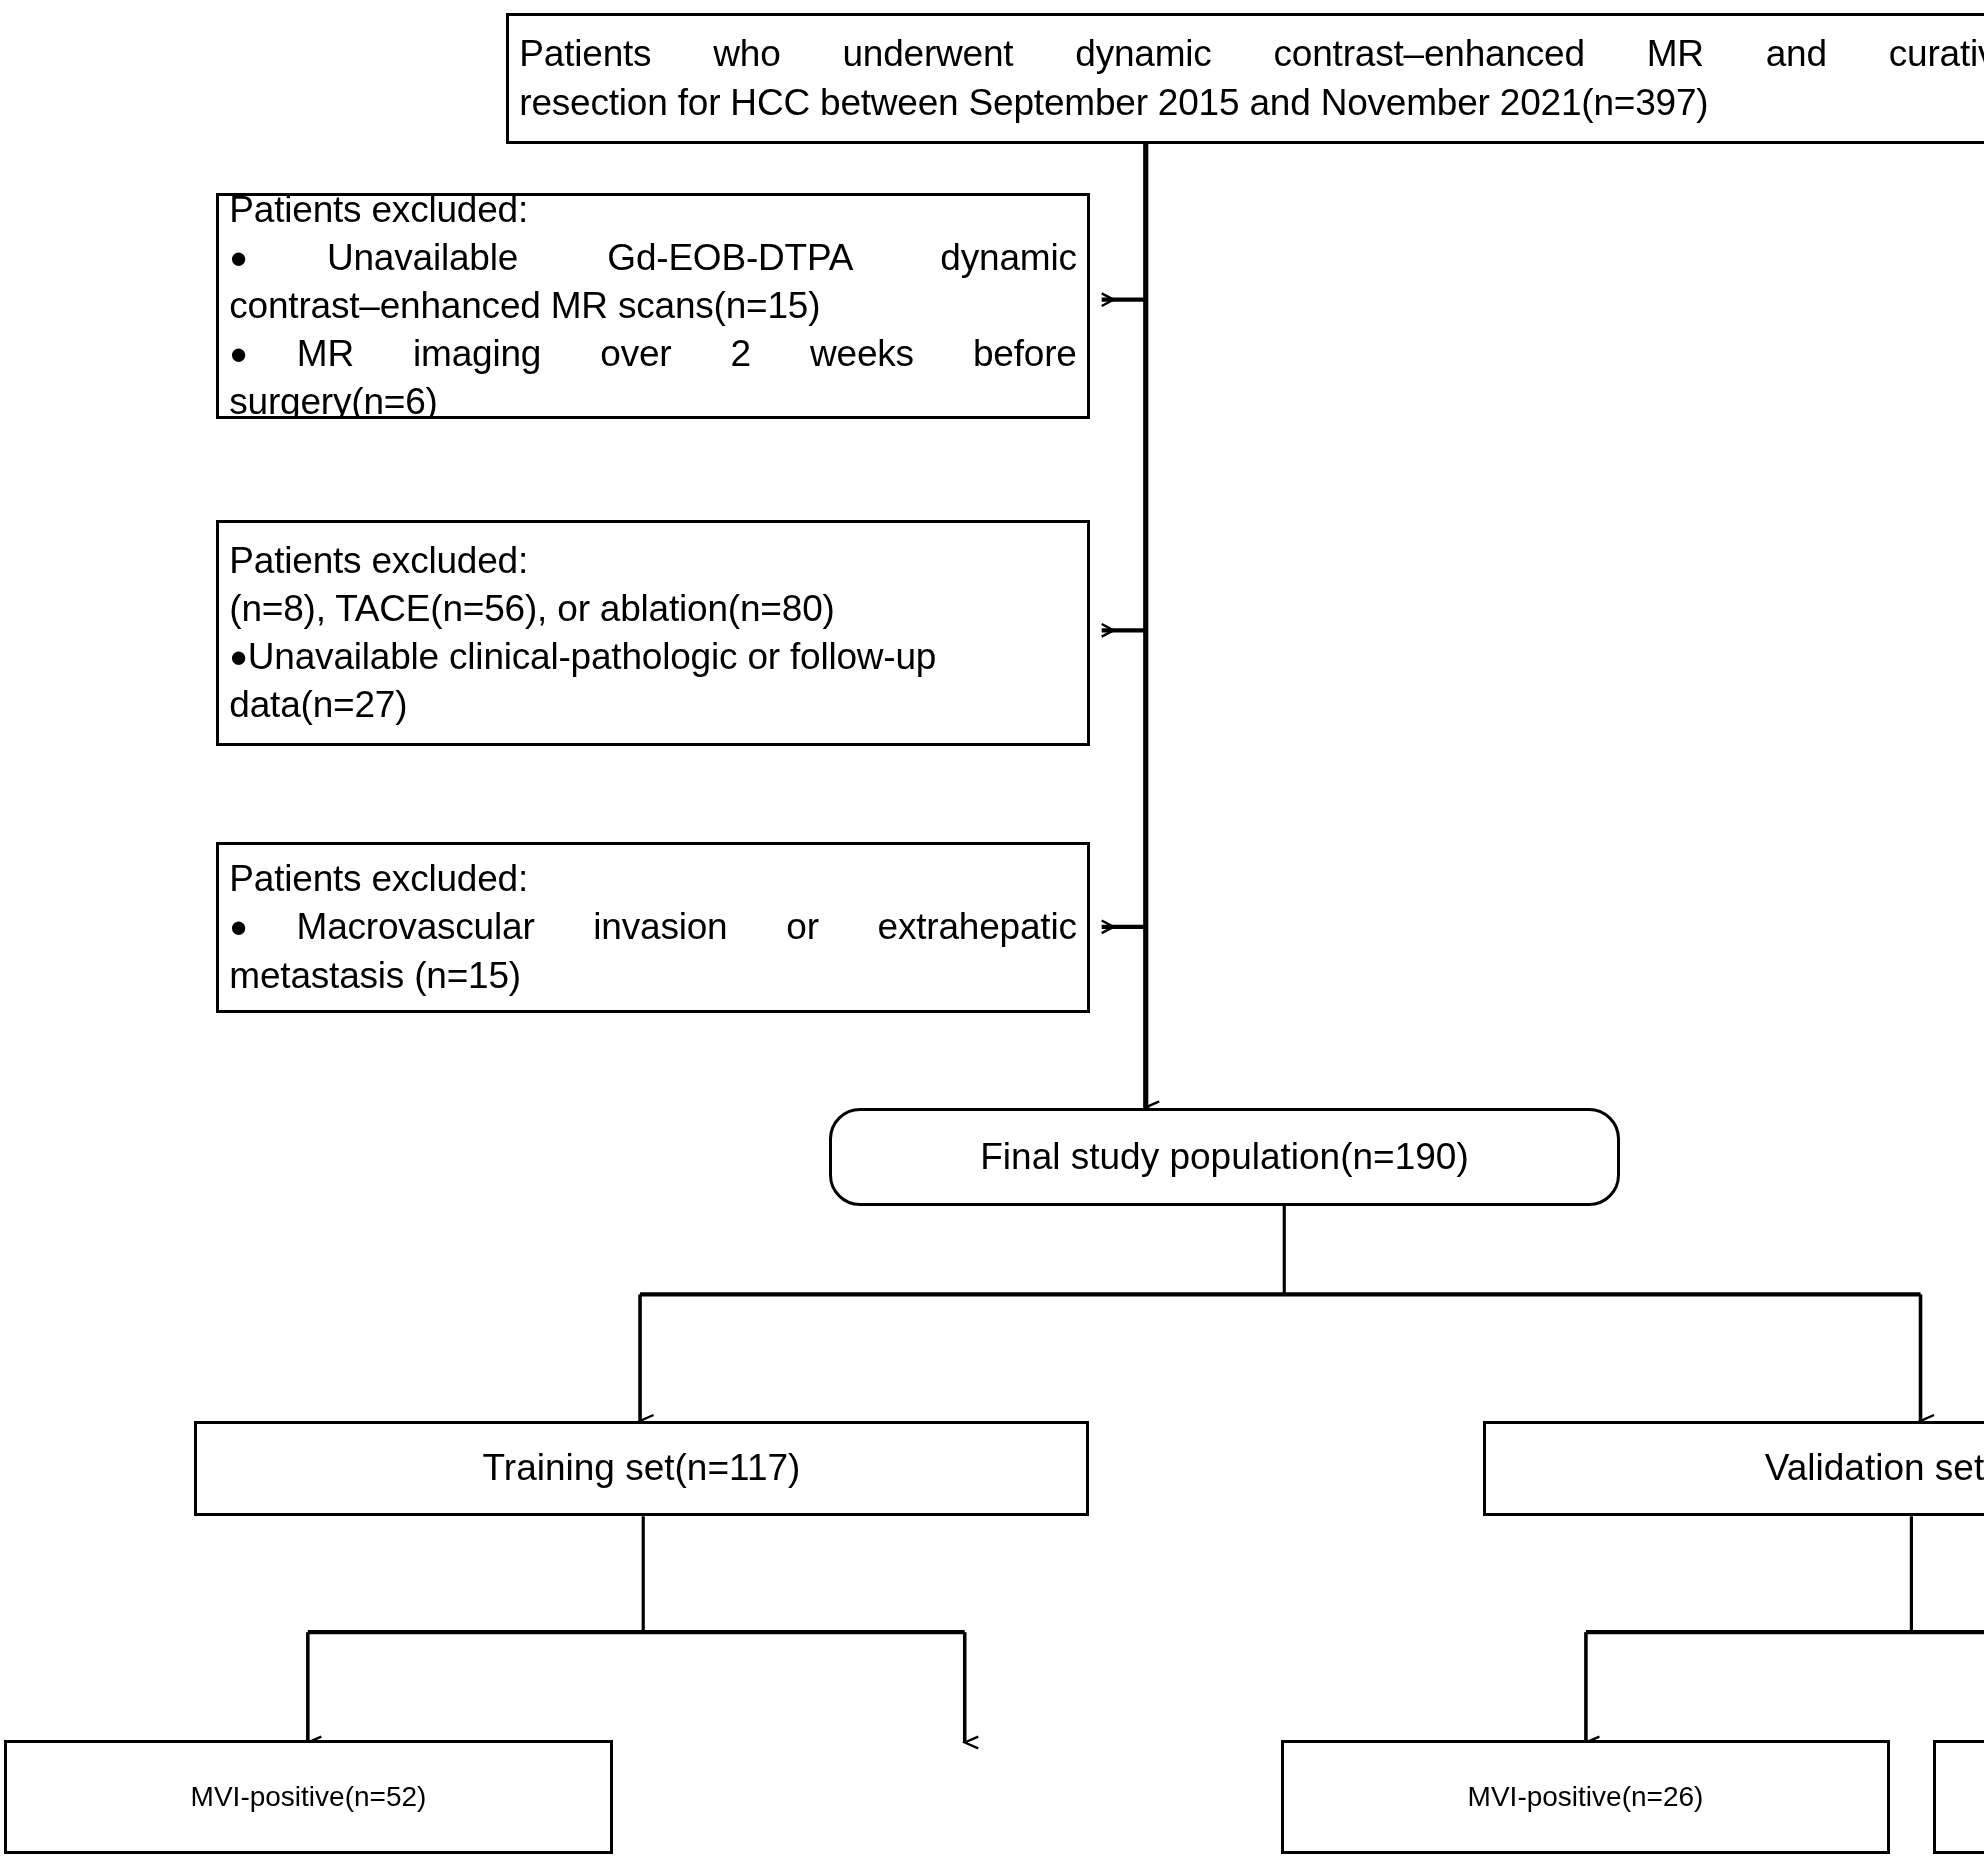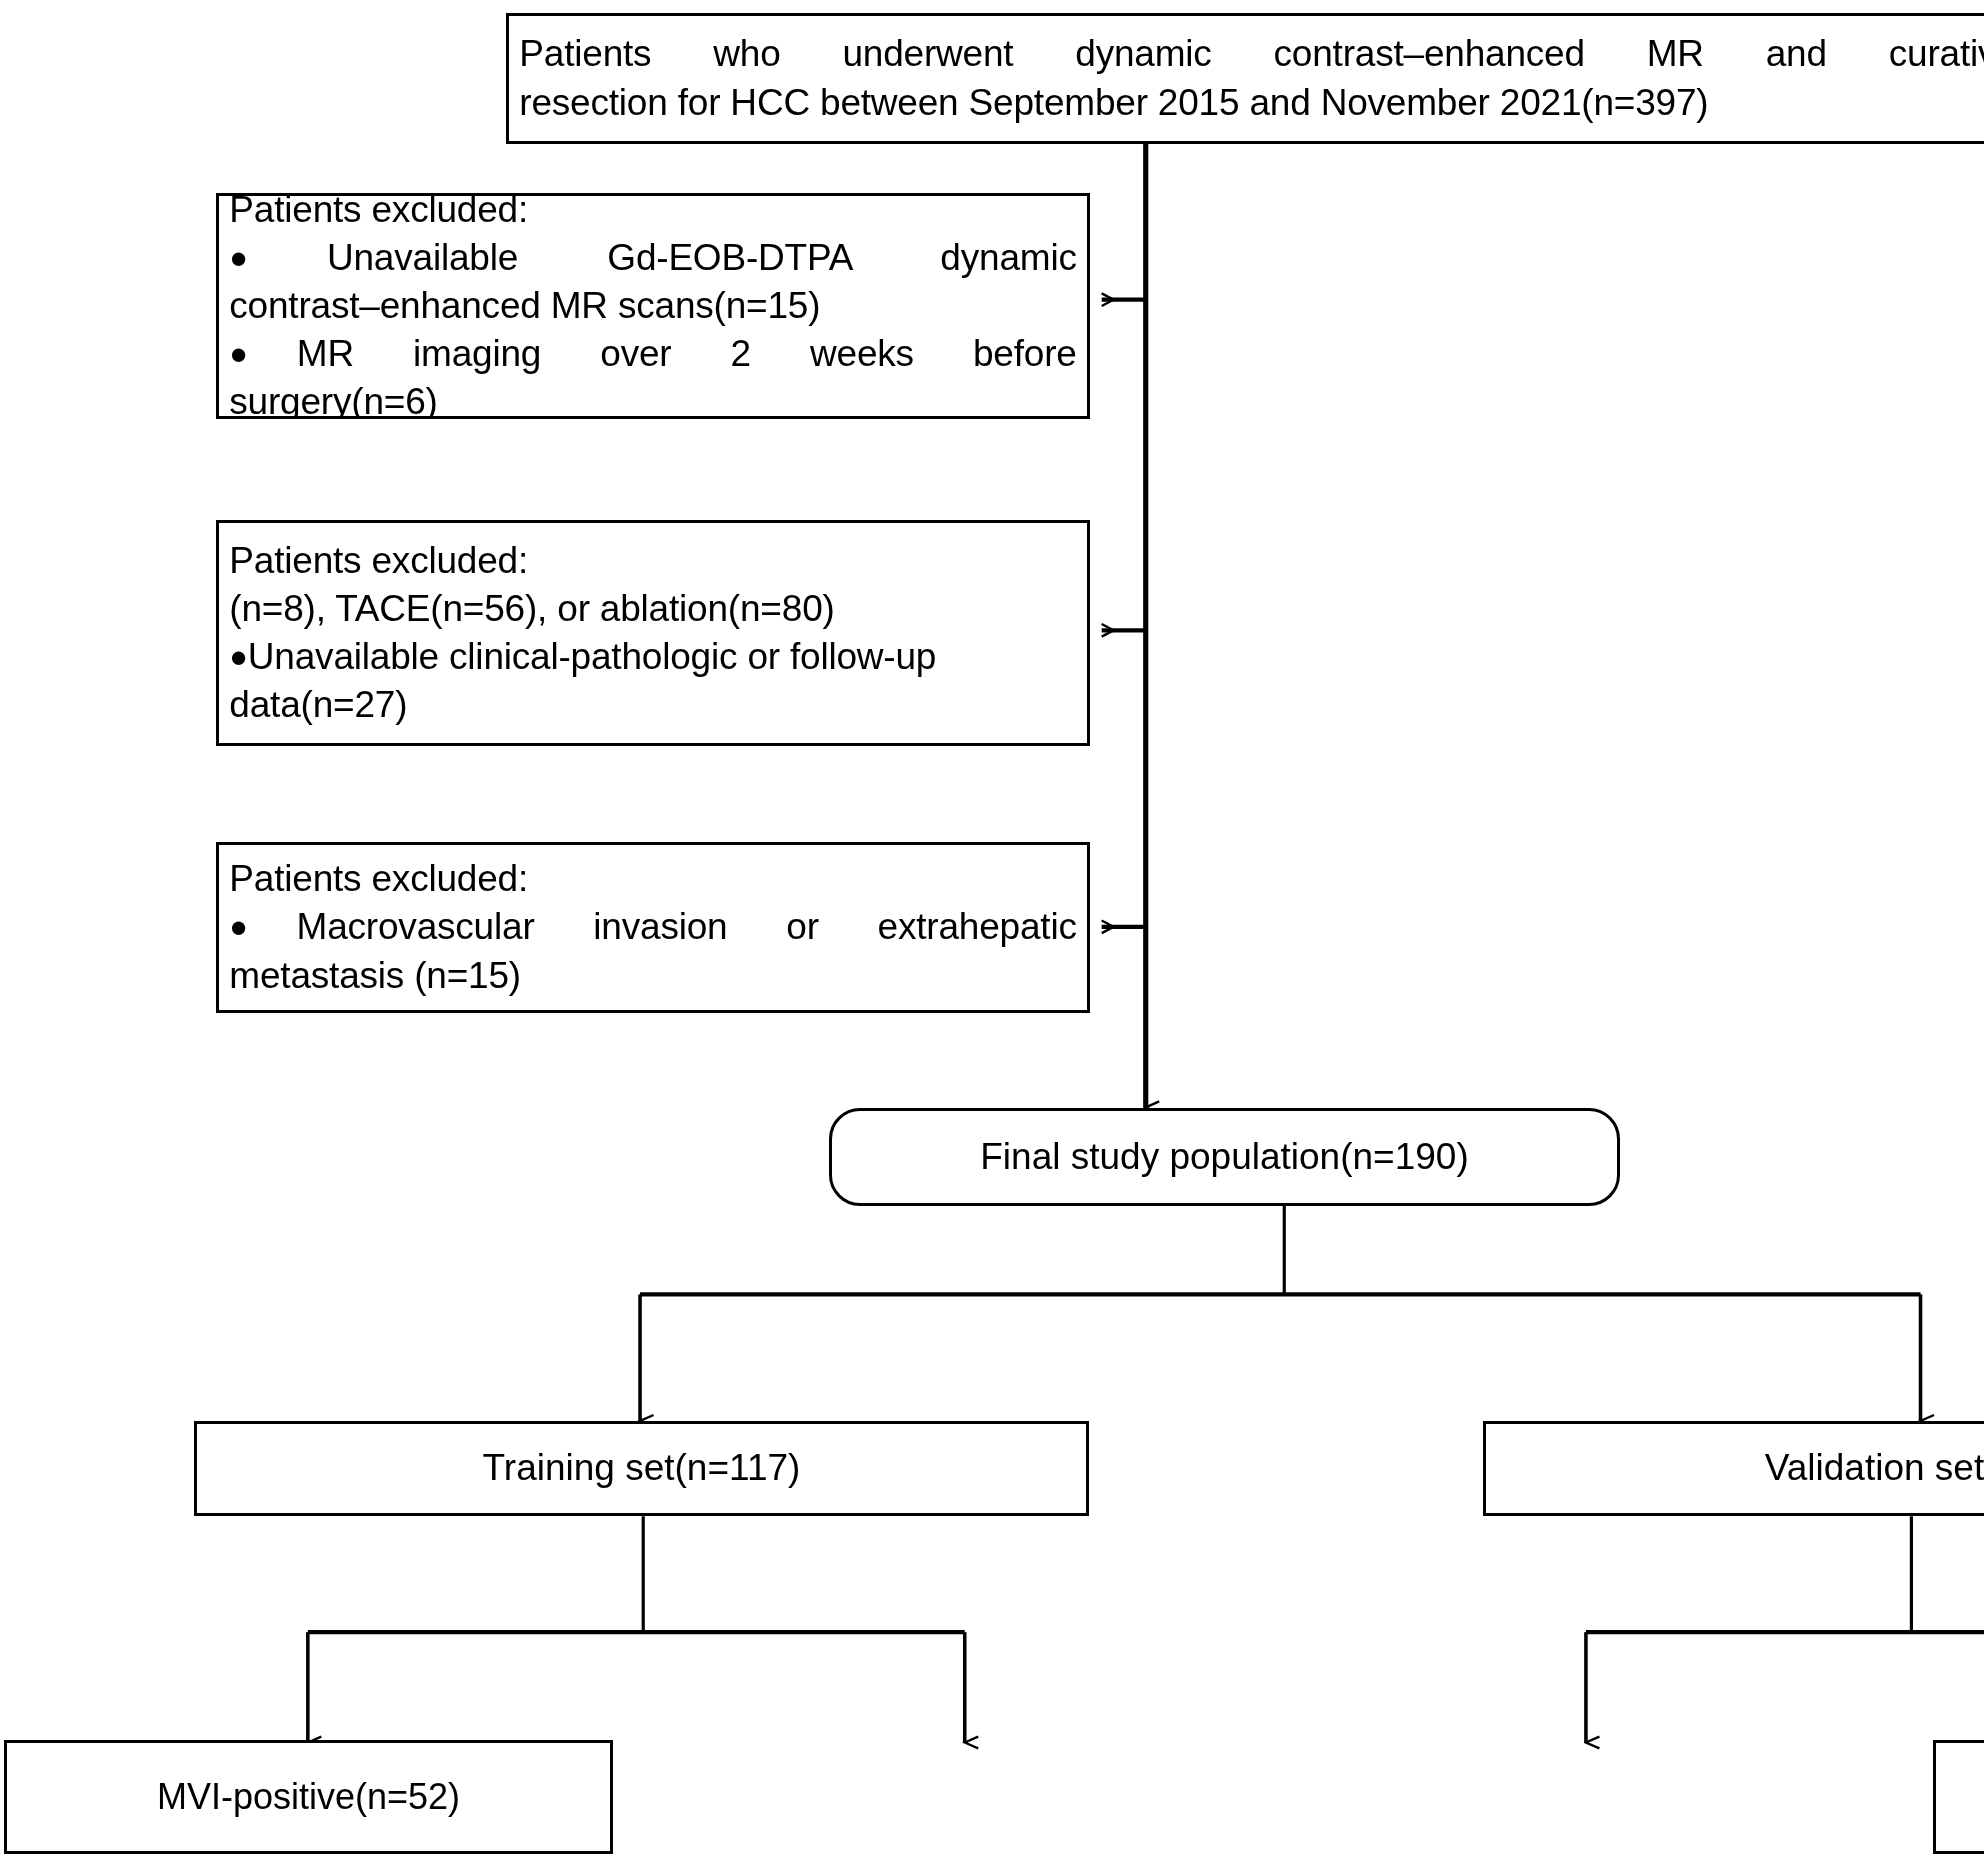--- a/index.html
+++ b/index.html
@@ -61,21 +61,21 @@
     font-size: 31px;
     line-height: 0.9;
     vertical-align: 0.08em;
   }
   
   .center .body {
     text-align: center;
     font-size: 37px;
     white-space: nowrap;
   }
-  .center.small .body { font-size: 36px; }
+  .center.small .body { font-size: 28px; }
 </style>
 </head>
 <body>
 
 <div id="chart-root">
 
   <svg class="connectors" viewBox="0 0 6378 4681" xmlns="http://www.w3.org/2000/svg">
     <defs>
       <marker id="ah-left" markerWidth="40" markerHeight="40" refX="34" refY="20" orient="auto" markerUnits="userSpaceOnUse">
         <path d="M34,4 L4,20 L34,36" fill="none" stroke="#000" stroke-width="6"></path>
@@ -153,19 +153,22 @@
 
   <div class="node center" style="left:1483px; top:1421px; width:891px; height:95px;">
     <div class="body">Validation set(n=73)</div>
   </div>
 
   <div class="node center small" style="left:4px; top:1740px; width:609px; height:114px;">
     <div class="body">MVI-positive(n=52)</div>
   </div>
 
 
+  <div class="node center small" style="left:1281px; top:1740px; width:609px; height:114px;">
+    <div class="body">MVI-positive(n=26)</div>
+  </div>
 
   <div class="node center small" style="left:1933px; top:1740px; width:595px; height:114px;">
     <div class="body">MVI-negative(n=47)</div>
   </div>
 
 </div>
 
 
 </body></html>

